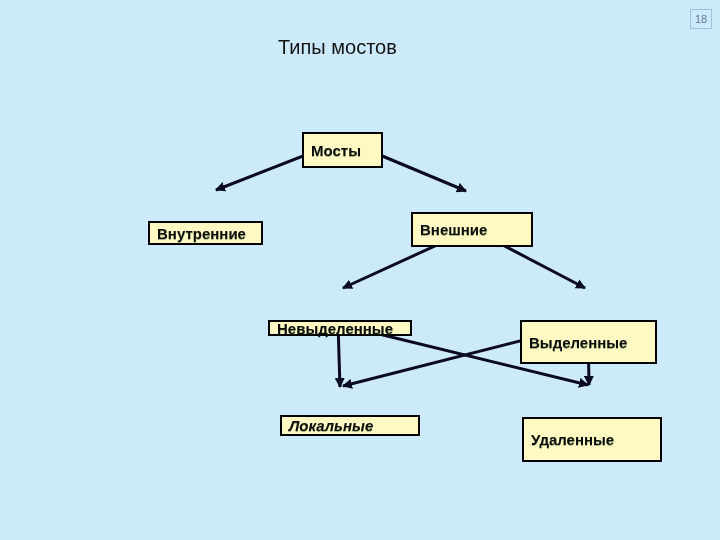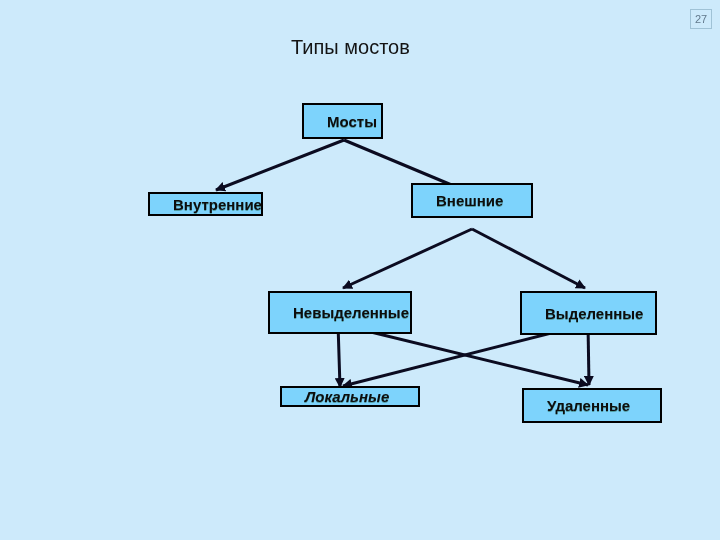--- a/index.html
+++ b/index.html
@@ -14,21 +14,20 @@
     overflow: hidden;
     font-family: "Liberation Sans", sans-serif;
   }
   .slide-title {
     position: absolute;
     left: 278px;
     top: 36px;
     font-size: 20px;
     color: #141414;
     white-space: nowrap;
-    margin-left: 13px;
   }
   .page-number {
     position: absolute;
     left: 690px;
     top: 9px;
     width: 22px;
     height: 20px;
     border: 1px solid #9fc2d6;
     box-sizing: border-box;
     font-size: 11px;
@@ -42,39 +41,40 @@
     position: absolute;
     left: 0;
     top: 0;
     width: 720px;
     height: 540px;
     pointer-events: none;
   }
   .node {
     position: absolute;
     box-sizing: border-box;
-    background: #7dd3fc;
+    background: #fef9c3;
     border: 2px solid #000000;
     display: flex;
     align-items: center;
-    padding-left: 23px;
+    padding-left: 7px;
     font-size: 15px;
     font-weight: bold;
     color: #0d0d0d;
     white-space: nowrap;
     text-shadow: 0 1px 0 rgba(0,60,0,0.35);
+    margin-top: 29px;
   }
 </style>
 </head>
 <body>
 
 <div class="slide">
   <div class="slide-title">Типы мостов</div>
 
-  <div class="page-number">27</div>
+  <div class="page-number">18</div>
 
   <svg class="edges-svg" viewBox="0 0 720 540">
     <defs>
       <marker id="arrow" markerUnits="userSpaceOnUse" markerWidth="11" markerHeight="10" refX="9" refY="5" orient="auto">
         <path d="M0,0 L10,5 L0,10 z" fill="#0b0b20"></path>
       </marker>
     </defs>
     <g id="edge-group">
         <line x1="344" y1="140" x2="216" y2="190" stroke="#0b0b20" stroke-width="3" marker-end="url(#arrow)"></line>
         <line x1="344" y1="140" x2="466" y2="191" stroke="#0b0b20" stroke-width="3" marker-end="url(#arrow)"></line>
@@ -84,18 +84,18 @@
         <line x1="338" y1="324" x2="588" y2="385" stroke="#0b0b20" stroke-width="3" marker-end="url(#arrow)"></line>
         <line x1="587" y1="324" x2="343" y2="386" stroke="#0b0b20" stroke-width="3" marker-end="url(#arrow)"></line>
         <line x1="588" y1="324" x2="589" y2="385" stroke="#0b0b20" stroke-width="3" marker-end="url(#arrow)"></line>
       </g>
   </svg>
 
   <div id="node-layer">
       <div class="node" style="left: 302px; top: 103px; width: 81px; height: 36px;">Мосты</div>
       <div class="node" style="left: 148px; top: 192px; width: 115px; height: 24px;">Внутренние</div>
       <div class="node" style="left: 411px; top: 183px; width: 122px; height: 35px;">Внешние</div>
-      <div class="node" style="left: 268px; top: 291px; width: 144px; height: 43px; text-align: right;">Невыделенные</div>
+      <div class="node" style="left: 268px; top: 291px; width: 144px; height: 16px; text-align: right;">Невыделенные</div>
       <div class="node" style="left: 520px; top: 291px; width: 137px; height: 44px;">Выделенные</div>
       <div class="node" style="left: 280px; top: 386px; width: 140px; height: 21px; font-style: italic;">Локальные</div>
-      <div class="node" style="left: 522px; top: 388px; width: 140px; height: 35px;">Удаленные</div>
+      <div class="node" style="left: 522px; top: 388px; width: 140px; height: 45px;">Удаленные</div>
     </div>
 </div>
 
 </body></html>

